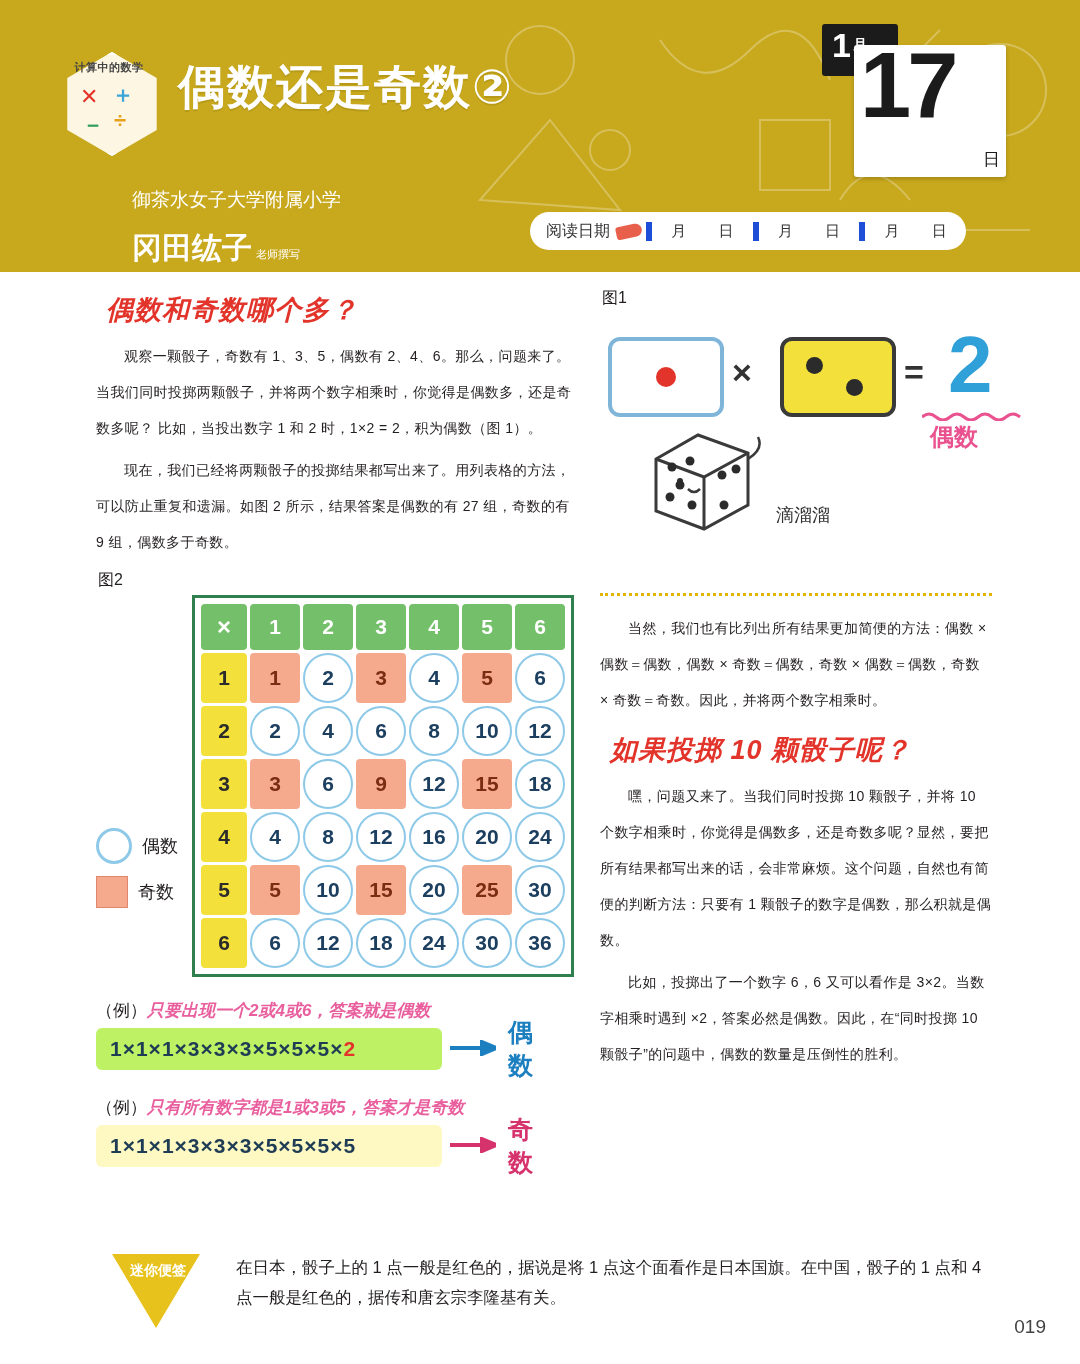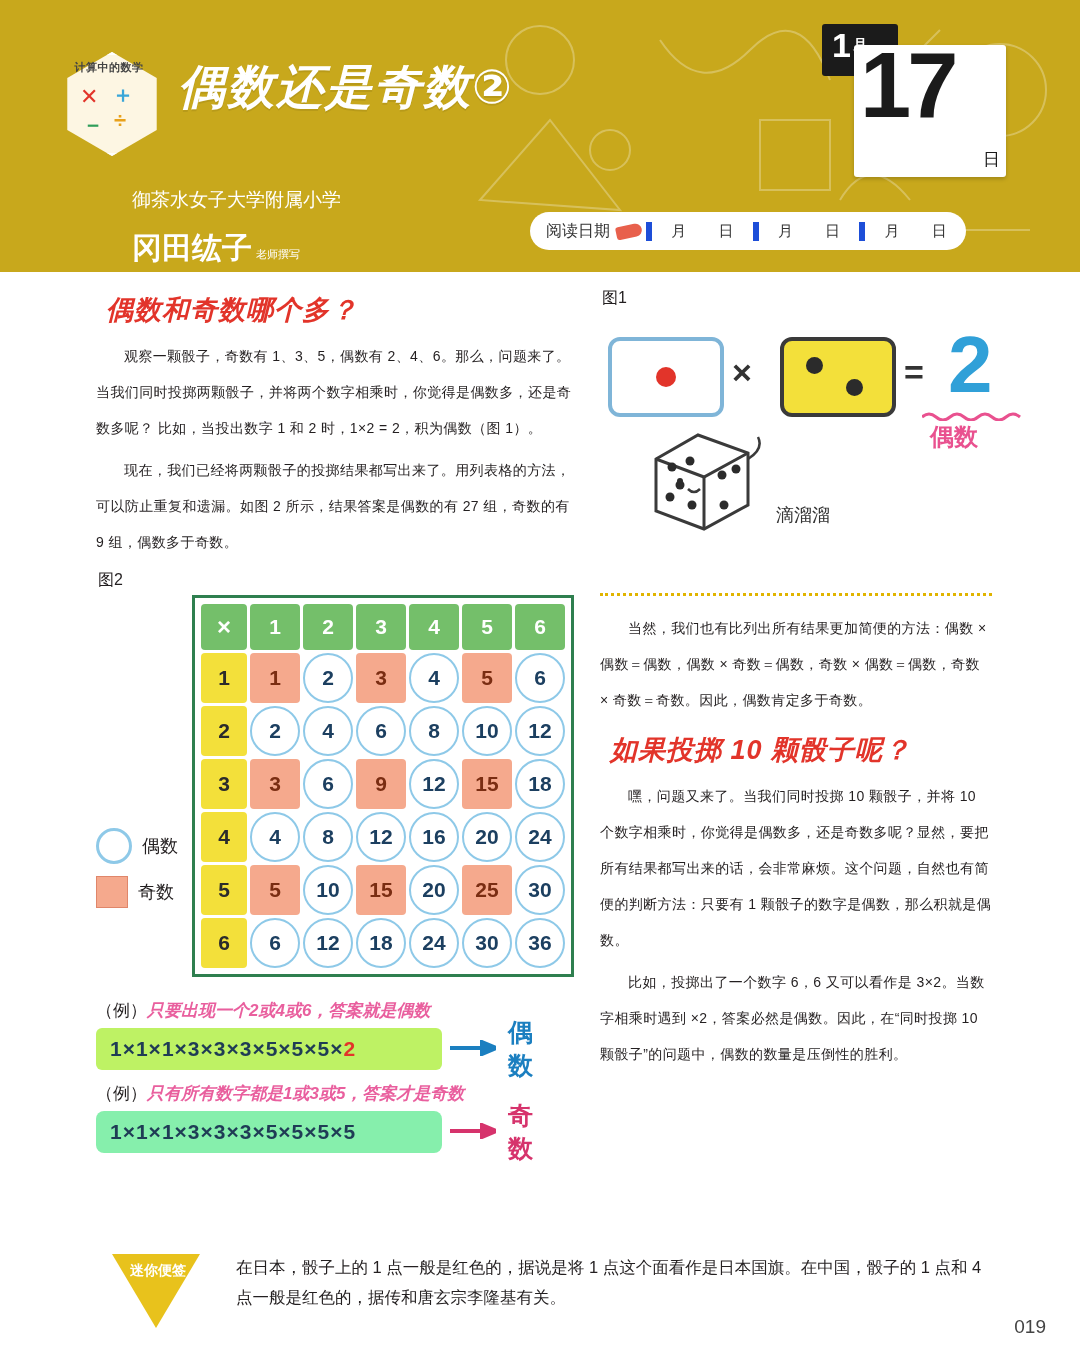--- a/index.html
+++ b/index.html
@@ -33,21 +33,20 @@
   }
   .badge .btxt{
     position:absolute;left:0;top:8px;width:98px;text-align:center;
     font-size:11px;color:#444;font-weight:bold;letter-spacing:.5px;
   }
   .badge .sym{position:absolute;font-weight:bold;font-size:22px;}
   .title{
     position:absolute;left:178px;top:56px;
     font-size:47px;font-weight:bold;color:#ffffff;letter-spacing:2px;
     text-shadow:0 2px 0 rgba(0,0,0,.08);
-    font-style:italic;
   }
   .datebox{
     position:absolute;right:96px;top:26px;width:152px;height:130px;
   }
   .datebox .mon{
     position:absolute;left:-10px;top:-2px;width:76px;height:52px;
     background:#1b1b1b;color:#fff;border-radius:3px;
     font-size:34px;font-weight:bold;text-align:left;padding:2px 0 0 10px;
     box-sizing:border-box;
   }
@@ -151,21 +150,21 @@
   
   .ex{margin-top:18px;}
   .ex .cap{font-size:17px;color:#231f20;}
   .ex .cap i{color:#e95f9e;font-style:italic;font-weight:bold;}
   .ex .bar{
     margin-top:6px;height:42px;border-radius:6px;display:flex;align-items:center;
     padding-left:14px;font-size:21px;font-weight:bold;color:#1f3c55;letter-spacing:1px;
     position:relative;width:346px;box-sizing:border-box;
   }
   .ex .bar.blue{background:#bef264;}
-  .ex .bar.pink{background:#86efac;border-radius:8px;}
+  .ex .bar.pink{background:#fef9c3;}
   .ex .bar .hi{color:#e2342a;}
   .ex .arrow{
     position:absolute;right:-54px;top:12px;width:46px;height:16px;
   }
   .ex .res{position:absolute;left:412px;font-size:25px;font-weight:bold;}
   .ex .res.blue{color:#1b7fc0;}
   .ex .res.pink{color:#d6336c;}
 
   
   .note{
@@ -335,21 +334,21 @@
     </div>
     <div class="bar blue">
       <span>1×1×1×3×3×3×5×5×5×<span class="hi">2</span></span>
       <svg class="arrow" viewBox="0 0 46 16">
         <path d="M0 8 H32 M32 2 L46 8 L32 14 Z" stroke="#1b7fc0" stroke-width="4" fill="#1b7fc0"></path>
       </svg>
       <span class="res blue">偶数</span>
     </div>
   </div>
 
-  <div class="ex" style="margin-top:12px;">
+  <div class="ex" style="margin-top:26px;">
     <div class="cap">
       <span>（例）</span><i>只有所有数字都是1或3或5，答案才是奇数</i>
     </div>
     <div class="bar pink">
       <span>1×1×1×3×3×3×5×5×5×5</span>
       <svg class="arrow" viewBox="0 0 46 16">
         <path d="M0 8 H32 M32 2 L46 8 L32 14 Z" stroke="#d6336c" stroke-width="4" fill="#d6336c"></path>
       </svg>
       <span class="res pink">奇数</span>
     </div>
@@ -395,21 +394,21 @@
         <path d="M52 70 q6 6 12 0"></path>
         <path d="M112 40 q16 -10 10 -22"></path>
       </g>
       <circle cx="44" cy="62" r="3" fill="#2b2b2b"></circle>
     </svg>
     <span class="droplbl">滴溜溜</span>
   </div>
 
   <div class="dotted-sep"></div>
 
-  <p class="body">当然，我们也有比列出所有结果更加简便的方法：偶数 × 偶数＝偶数，偶数 × 奇数＝偶数，奇数 × 偶数＝偶数，奇数 × 奇数＝奇数。因此，偶数肯定多于奇数。</p>
+  <p class="body">当然，我们也有比列出所有结果更加简便的方法：偶数 × 偶数＝偶数，偶数 × 奇数＝偶数，奇数 × 偶数＝偶数，奇数 × 奇数＝奇数。因此，并将两个数字相乘时。</p>
 
   <h2 class="sec-title" style="margin-top:14px;">如果投掷 10 颗骰子呢？</h2>
 
   <p class="body">嘿，问题又来了。当我们同时投掷 10 颗骰子，并将 10 个数字相乘时，你觉得是偶数多，还是奇数多呢？显然，要把所有结果都写出来的话，会非常麻烦。这个问题，自然也有简便的判断方法：只要有 1 颗骰子的数字是偶数，那么积就是偶数。</p>
   <p class="body">比如，投掷出了一个数字 6，6 又可以看作是 3×2。当数字相乘时遇到 ×2，答案必然是偶数。因此，在“同时投掷 10 颗骰子”的问题中，偶数的数量是压倒性的胜利。</p>
 </div>
 
 <div class="note">
   <div class="tri"></div>
   <div class="tritxt">迷你便签</div>

